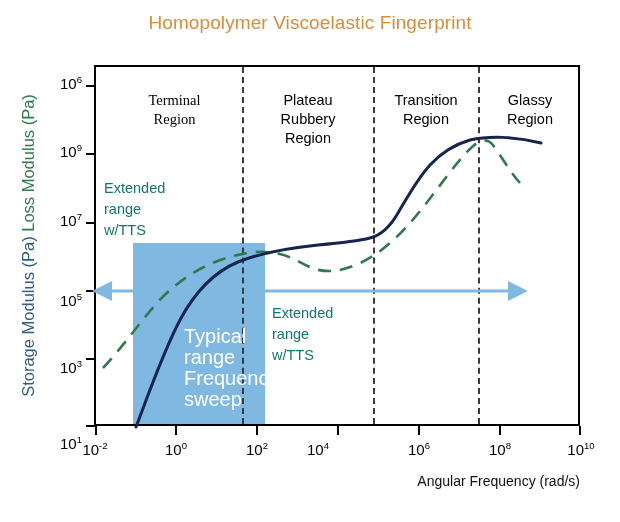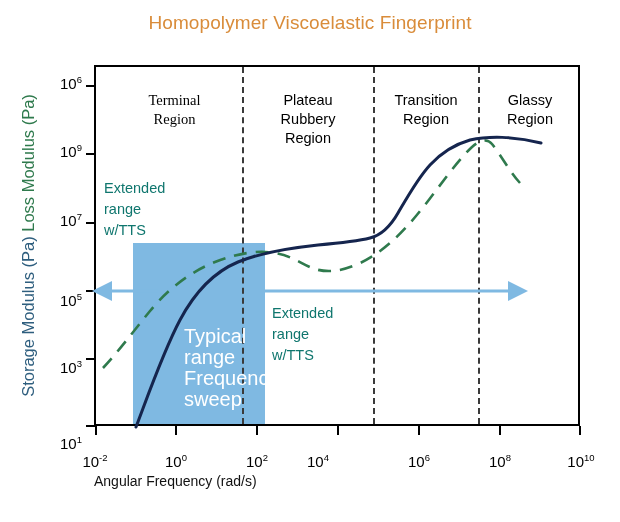--- a/index.html
+++ b/index.html
@@ -41,21 +41,21 @@
     font-size: 16.5px;
     white-space: nowrap;
   }
   .ytitle-storage { color: #2E5E7E; }
   .ytitle-loss { color: #2F7A4D; }
   #x-axis-title {
     position: absolute;
     left: 94px;
     top: 473px;
     width: 486px;
-    text-align: left;
+    text-align: right;
     font-size: 14px;
     color: #111111;
   }
   
   #plot-frame {
     position: absolute;
     left: 94px;
     top: 65px;
     width: 486px;
     height: 361px;
@@ -93,21 +93,20 @@
   }
   .xlab {
     position: absolute;
     top: 440px;
     width: 60px;
     margin-left: -30px;
     text-align: center;
     font-size: 15px;
     color: #000;
     white-space: nowrap;
-    margin-top: 12px;
   }
   
   .region-divider {
     position: absolute;
     top: 67px;
     height: 357px;
     width: 0;
     border-left: 2px dashed #3A3A3A;
   }
   

